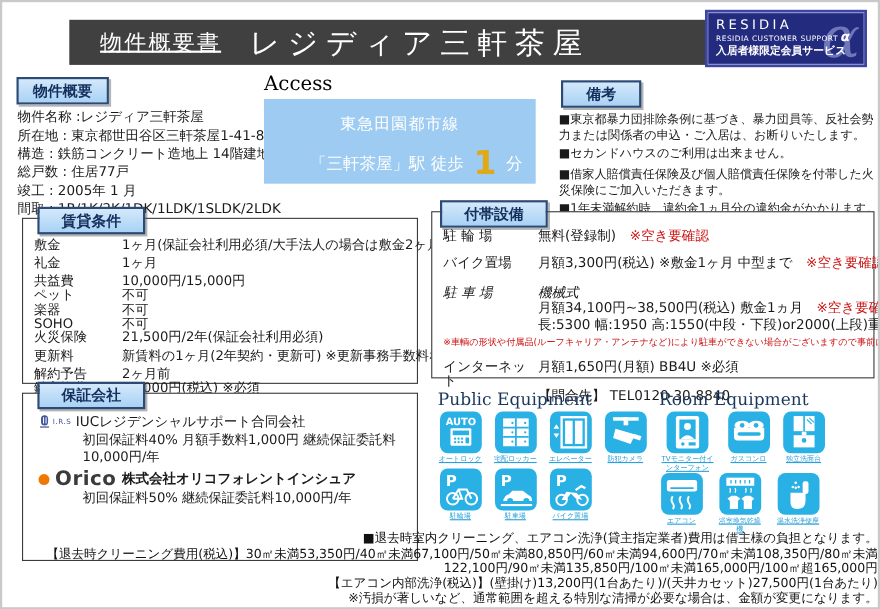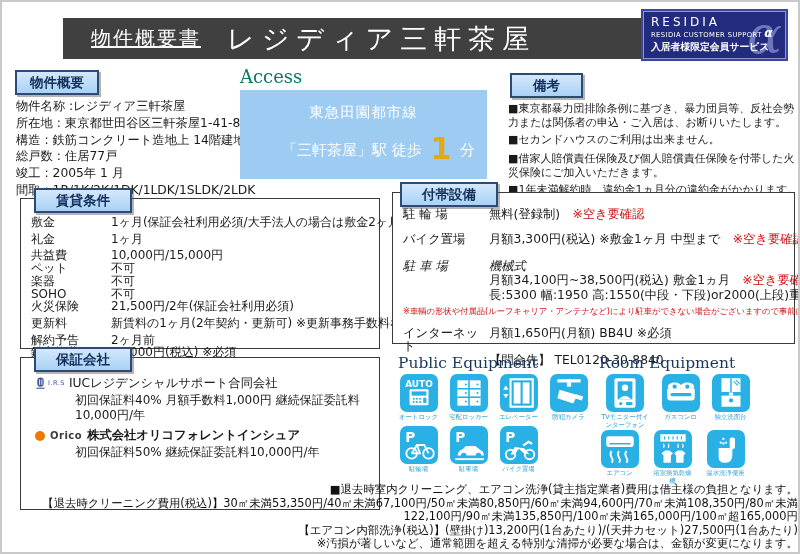--- a/index.html
+++ b/index.html
@@ -29,22 +29,22 @@
   .tab { position:absolute; background:linear-gradient(#d4e8fb,#a9d2f5); border:2px solid #2b4a76;
          color:#132f5c; font-weight:bold; font-size:13.5px; text-align:center;
          padding:2px 0 1px; box-shadow:2px 2px 0 rgba(90,90,90,.45); z-index:3; }
 
   
   .ov-rows { position:absolute; left:14px; top:96px; width:225px; }
   .ov-row { font-size:12.3px; line-height:16.8px; white-space:nowrap; }
 
   
   .access-head { position:absolute; left:238px; top:64px; font-family:"DejaVu Serif",serif;
-                 font-size:18px; color:#0f766e; }
-  .access-box { position:absolute; left:238px; top:88px; width:247px; height:89px;
+                 font-size:18px; color:#000000; }
+  .access-box { position:absolute; left:238px; top:88px; width:247px; height:77px;
                 background:#9ecbf1; color:#fff; text-align:center; padding-top:13px; }
   .access-line1 { font-size:14.5px; letter-spacing:1px; }
   .access-line2 { font-size:15px; margin-top:9px;padding-left:30px; }
   .access-min { color:#dfa918; font-size:30px; font-weight:bold; vertical-align:-4px; padding:0 4px; }
 
   
   .remarks { position:absolute; left:506px; top:100px; width:292px; }
   .remark { font-size:11px; line-height:13.8px; margin-bottom:3px; }
   .remark.gap { margin-top:6px; }
 
@@ -70,31 +70,31 @@
   .red { color:#cc1111; }
   .f-caution { font-size:8.3px; margin-top:4px; white-space:nowrap; }
   .mt10 { margin-top:10px; } .mt12 { margin-top:12px; } .mt14 { margin-top:14px;font-style:italic; }
 
   .guar-rows { padding:18px 6px 0 14px; font-size:12.3px; }
   .g-company { display:flex; align-items:center; line-height:15px; }
   .g-terms { margin-left:40px; line-height:15px; margin-top:2px; margin-bottom:5px; font-size:12px; }
   .irs-emblem { width:11px; height:14px; margin-right:2px; }
   .irs-label { font-size:6.5px; color:#44549a; margin-right:4px; letter-spacing:.5px; }
   .orico-dot { width:10px; height:10px; border-radius:50%; background:#f07800; margin-right:5px; flex:none; }
-  .orico-name { font-weight:bold; font-size:10px; color:#3b3b3b; margin-right:5px; letter-spacing:.5px; }
+  .orico-name { font-weight:bold; font-size:18px; color:#3b3b3b; margin-right:5px; letter-spacing:.5px; }
   .g-company.b { font-weight:bold; }
 
   
   .eq-head { position:absolute; font-family:"DejaVu Serif",serif; font-size:15.5px; color:#17375e; }
   .eq-grid { position:absolute; display:flex; gap:9px; }
   .eq-item { width:41px; text-align:center; }
   .eq-item.w52 { width:52px; }
   .eq-icon { width:38px; height:38px; background:#29b1e6; border-radius:7px; margin:0 auto; }
   .eq-icon svg { width:38px; height:38px; display:block; }
-  .eq-label { font-size:6.4px; color:#2b9fd6; margin-top:2px; line-height:7.5px; }
+  .eq-label { font-size:6.4px; color:#2b9fd6; margin-top:2px; line-height:7.5px;text-decoration:underline; }
 
   
   .footer { position:absolute; left:8px; top:481px; width:788px;text-align:right; }
   .foot-line { font-size:11.4px; line-height:13.6px; color:#111; }
 </style>
 </head>
 <body>
 
 <div class="page">
 

